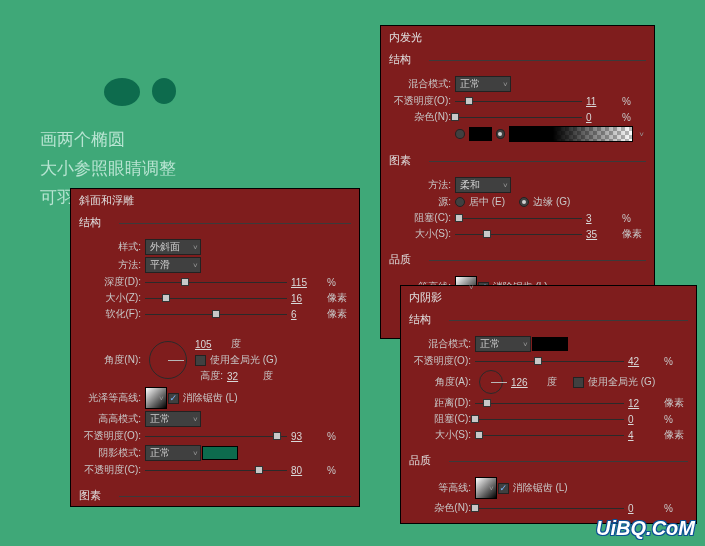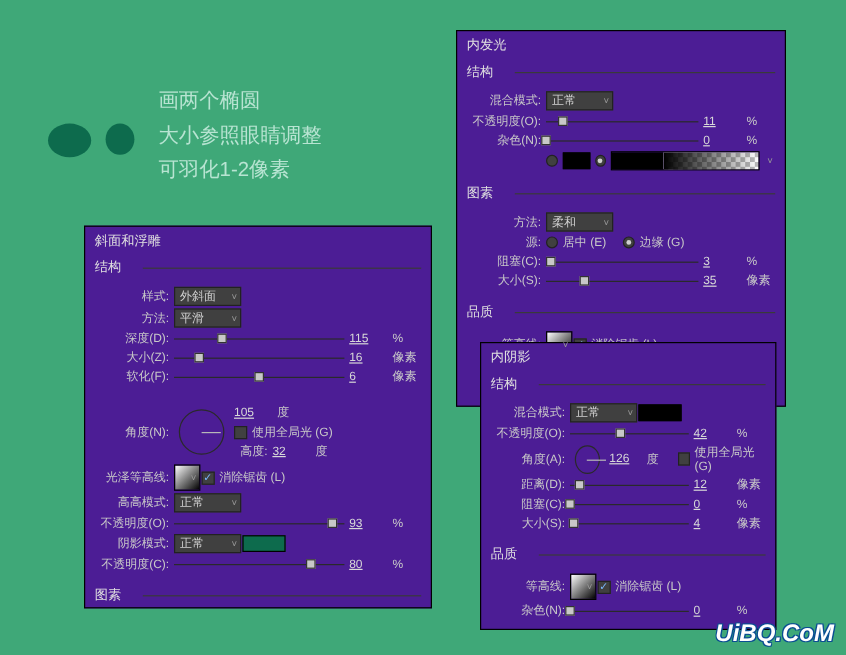--- a/index.html
+++ b/index.html
@@ -1,28 +1,28 @@
 <!DOCTYPE html>
 <html><head>
 <meta charset="utf-8">
 <style>
 * { margin:0; padding:0; box-sizing:border-box; font-family:"Microsoft YaHei",sans-serif; }
 body { background:#3fa878; width:705px; height:546px; position:relative; overflow:hidden; }
 
-.intro { position:absolute; left:40px; top:70px; display:flex; gap:20px; align-items:center; }
+.intro { position:absolute; left:40px; top:70px; display:flex; gap:20px; align-items:flex-end;flex-direction:column; }
 .ovals { display:flex; gap:12px; margin-top:8px; }
 .oval { background:#0d6b4d; border-radius:50%; }
 .ov1 { width:36px; height:28px; }
 .ov2 { width:24px; height:26px; }
 .intro-text { color:#b8e4d2; font-size:17px; line-height:1.7; }
 
-.panel { position:absolute; background:#4c1d95; border:1px solid #000; font-size:10px; color:#c8c8c8; }
+.panel { position:absolute; background:#7f1d1d; border:1px solid #000; font-size:10px; color:#c8c8c8; }
 .panel-1 { left:70px; top:188px; width:290px; }
 .panel-2 { left:380px; top:25px; width:275px; }
-.panel-3 { left:400px; top:285px; width:247px; }
+.panel-3 { left:400px; top:285px; width:297px; }
 
 .panel-title { padding:4px 8px; font-size:11px; color:#e0e0e0; }
 .section-title { padding:3px 8px; font-size:11px; color:#e0e0e0; position:relative; }
 .section-title::after { content:""; position:absolute; left:48px; right:8px; top:50%; height:1px; background:#3a3a3a; }
 .section-body { padding:4px 10px 6px 10px; }
 
 .row { display:flex; align-items:center; margin:2px 0; gap:4px; }
 .lbl { color:#c8c8c8; font-size:10px; text-align:right; min-width:60px; }
 .sel { background:#404040; border:1px solid #222; color:#d0d0d0; height:16px; font-size:10px; padding:0 14px 0 4px; min-width:56px; position:relative; }
 .chev { color:#999; font-size:8px; margin-left:-12px; z-index:1; }

